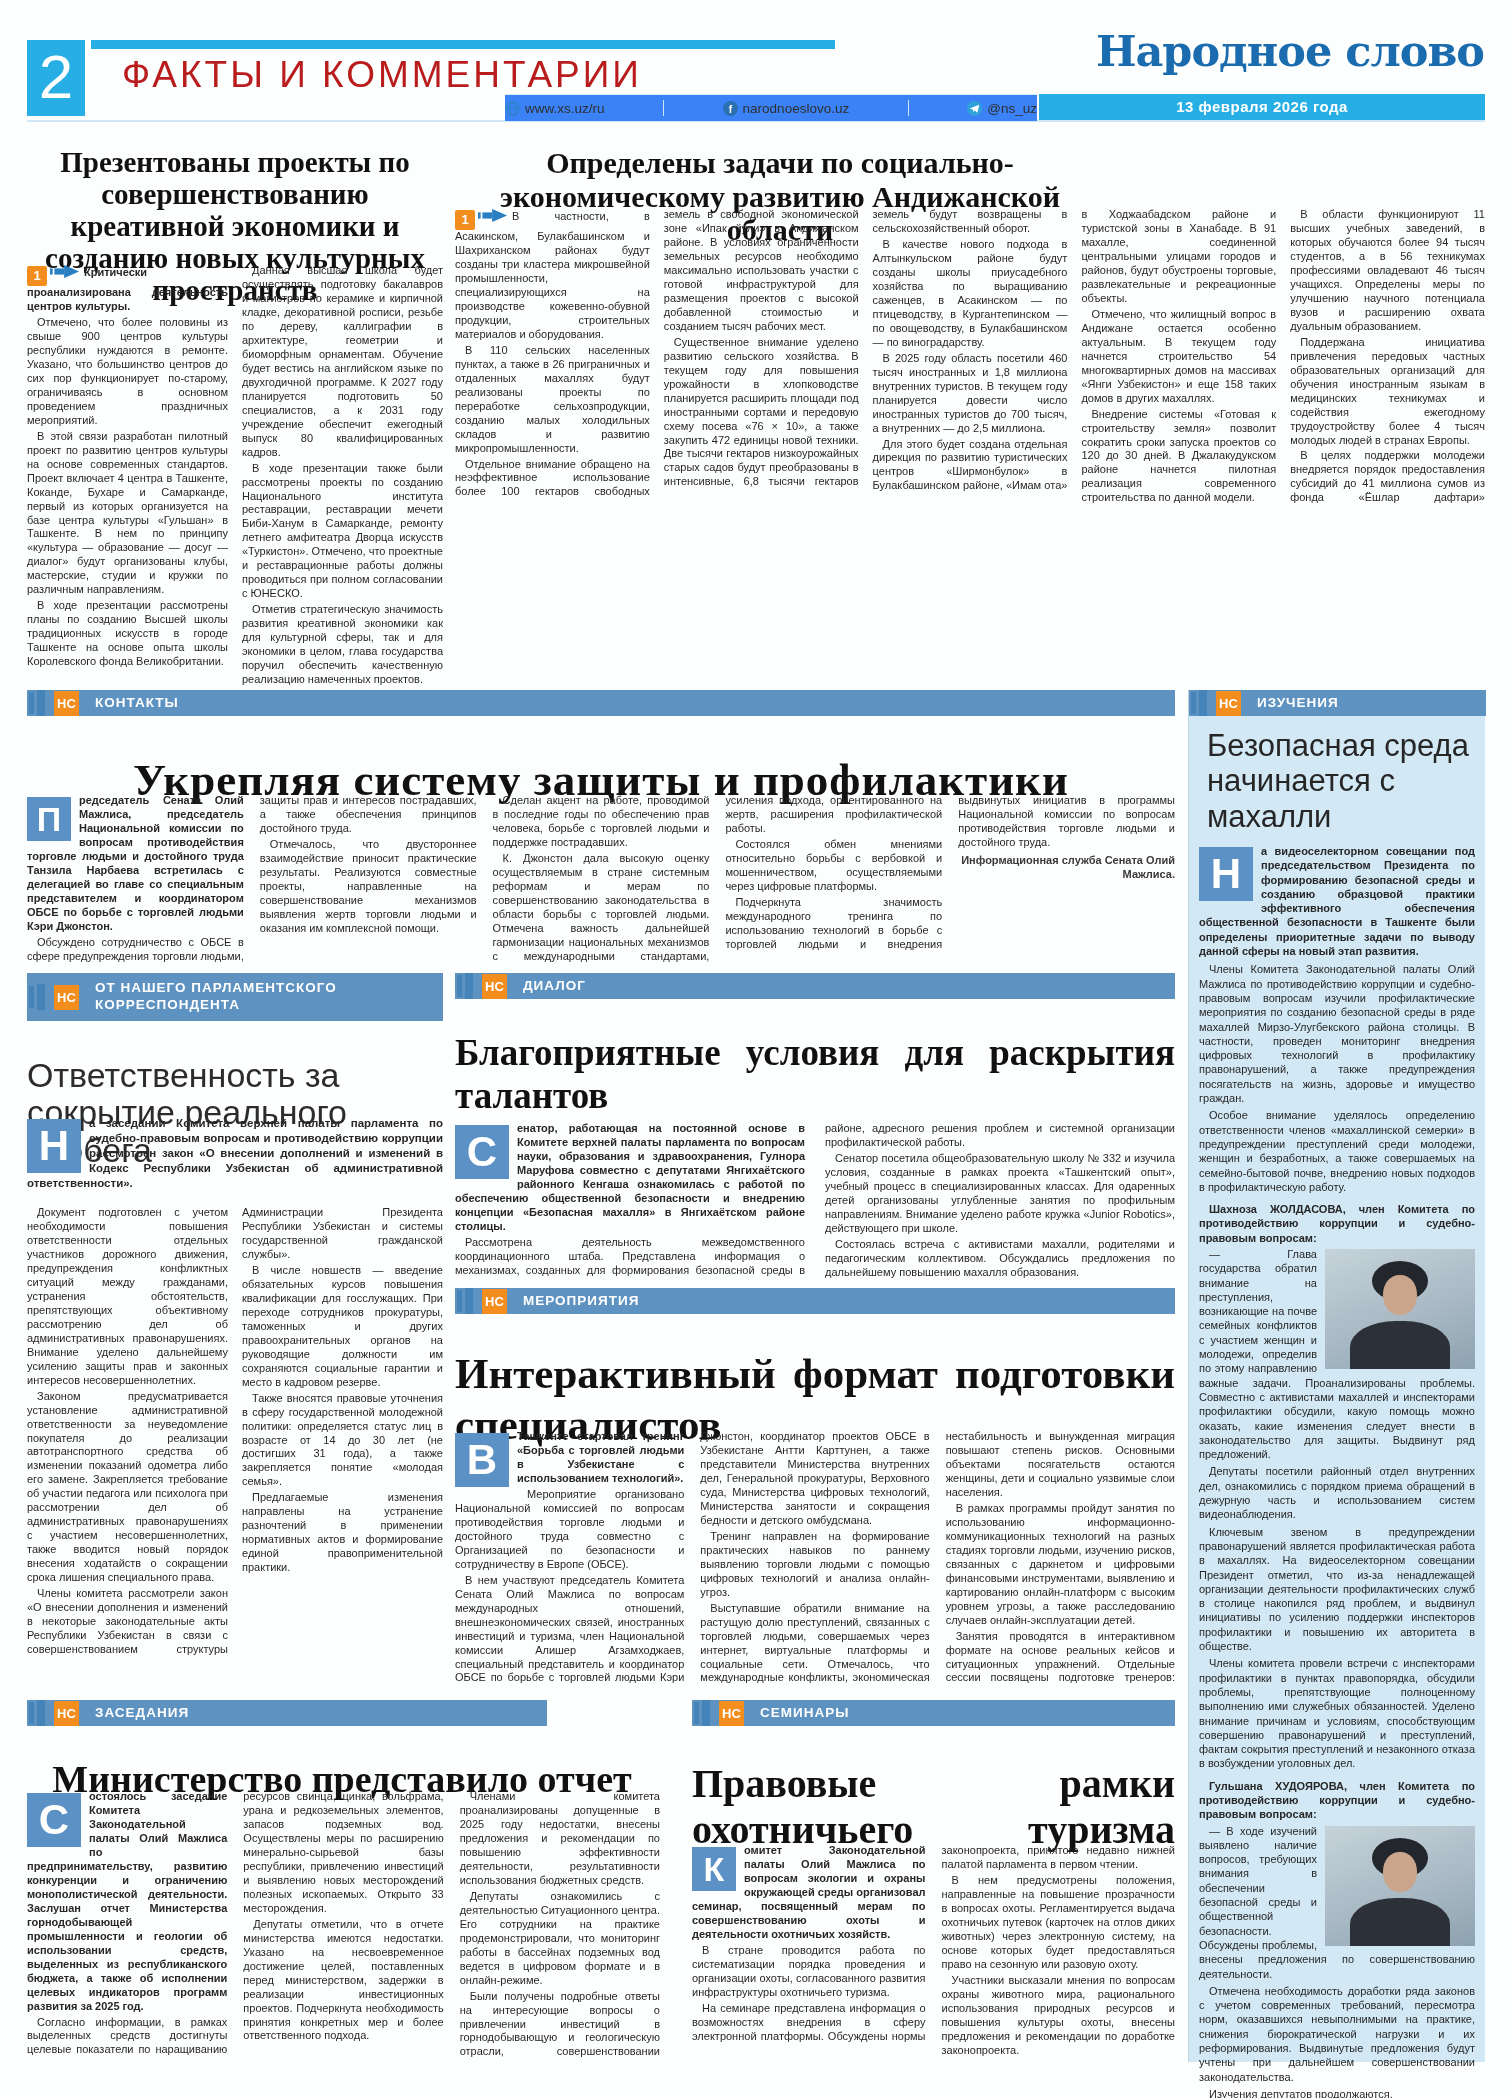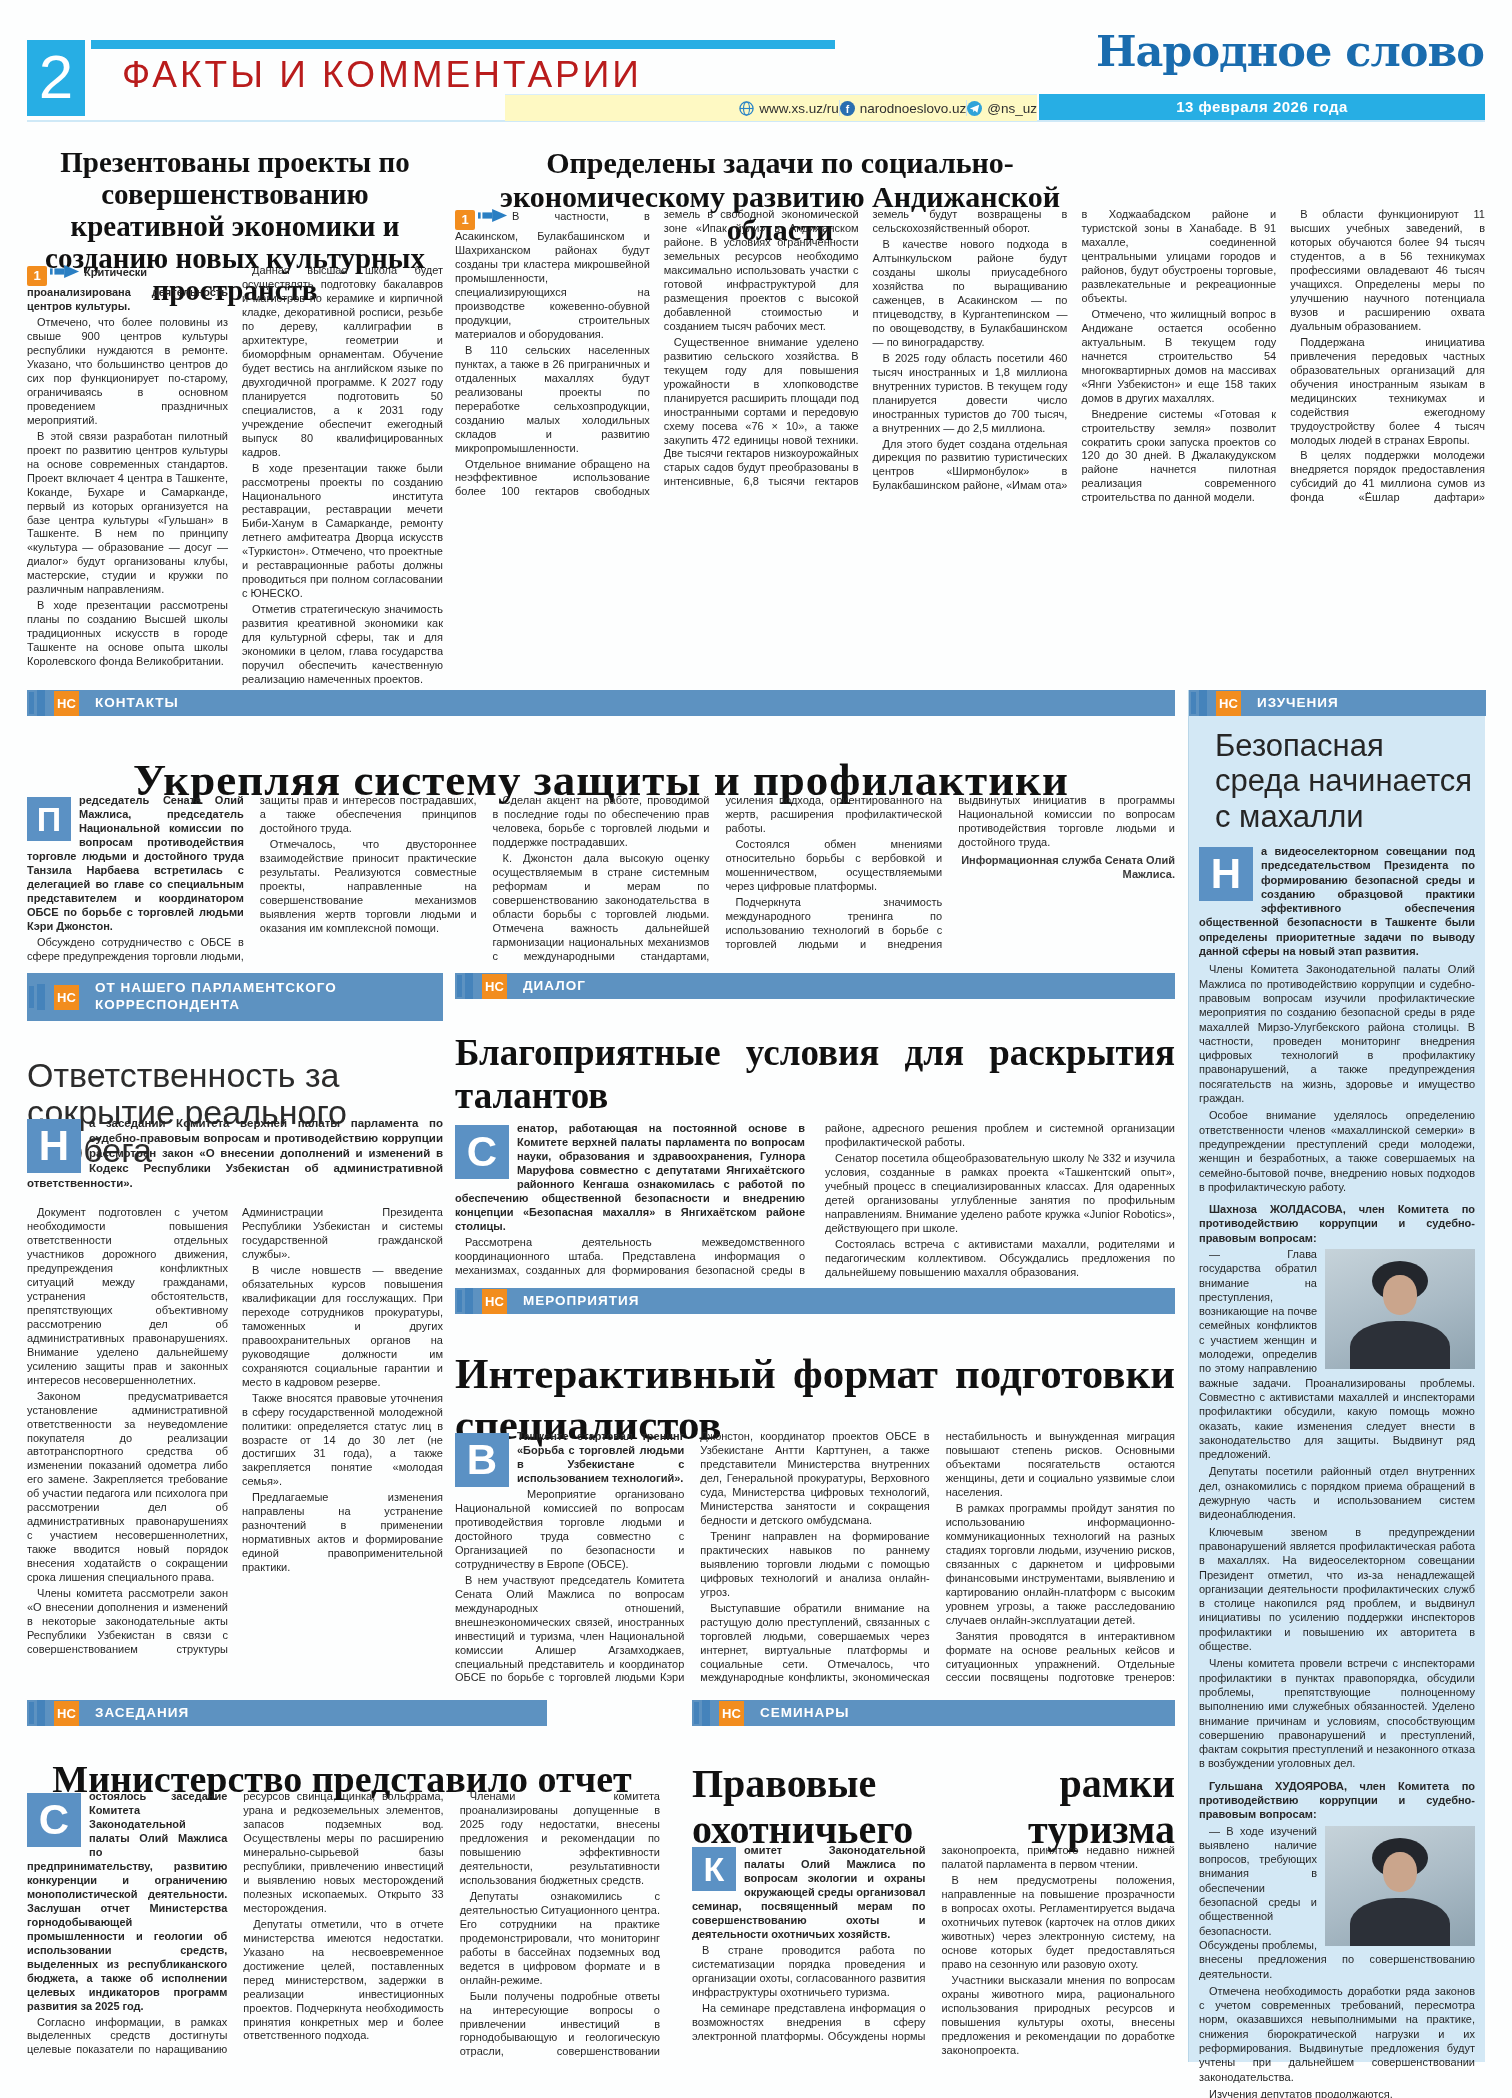--- a/index.html
+++ b/index.html
@@ -9,21 +9,21 @@
   .pagenum{position:absolute;left:27px;top:40px;width:58px;height:76px;background:#27aee4;
            color:#fff;font-size:62px;font-weight:400;text-align:center;line-height:74px;
            font-family:"Liberation Sans",sans-serif;}
   .toprule{position:absolute;left:91px;top:40px;width:744px;height:9px;background:#27aee4;}
   .section-title{position:absolute;left:122px;top:54px;font-size:37px;letter-spacing:3px;
                  color:#b91c1c;font-weight:400;}
   .masthead{position:absolute;right:28px;top:26px;font-family:"DejaVu Serif",serif;
             font-weight:bold;font-size:43px;color:#1a6cae;letter-spacing:-1px;}
   .subbar{position:absolute;left:27px;top:94px;width:1458px;height:26px;border-bottom:2px solid #cfe9f7;}
   .subbar-links{position:absolute;left:478px;top:0;width:532px;height:26px;display:flex;align-items:center;
-                justify-content:flex-end;border-top:1px solid #d9eefb;background:#fef9c3;}
+                justify-content:space-between;border-top:1px solid #d9eefb;background:#3b82f6;}
   .sub-item{display:flex;align-items:center;gap:5px;font-size:13.5px;color:#2f2f2f;}
   .sub-sep{width:1px;height:16px;background:#cde5f4;}
   .datebox{position:absolute;left:1012px;top:0;width:446px;height:26px;background:#27aee4;color:#fff;
            font-weight:bold;font-size:15px;text-align:center;line-height:26px;letter-spacing:.5px;}
   .icn{width:15px;height:15px;display:inline-block;}
   
   .serif-head{font-family:"Liberation Serif","DejaVu Serif",serif;color:#111;font-weight:bold;text-align:center;}
   .sans-head{font-family:"Liberation Sans",sans-serif;color:#2c2c2c;font-weight:400;}
   .body-cols{font-size:11px;line-height:1.27;text-align:justify;column-gap:14px;column-fill:auto;
              overflow:hidden;}
@@ -67,21 +67,21 @@
   .mn-bar{left:27px;top:1700px;width:520px;}
   .mn-title{position:absolute;left:27px;top:1732px;width:630px;font-size:38px;}
   .mn-body{position:absolute;left:27px;top:1790px;width:633px;height:272px;column-count:3;column-gap:16px;}
   .hn-bar{left:692px;top:1700px;width:483px;}
   .hn-title{position:absolute;left:692px;top:1734px;width:483px;font-size:40px;line-height:1.15;}
   .hn-body{position:absolute;left:692px;top:1844px;width:483px;height:218px;column-count:2;column-gap:16px;}
   
   .rail{position:absolute;left:1188px;top:690px;width:297px;height:1372px;background:#d3e8f5;
         border-left:1px solid #b9d6e8;box-sizing:border-box;padding:0 10px;}
   .rail .tagbar{position:relative;left:-10px;top:0;width:297px;}
-  .rail-title{font-size:31px;line-height:1.14;margin:12px 0 10px 16px;color:#262626;}
+  .rail-title{font-size:31px;line-height:1.14;margin:12px 0 10px 8px;color:#262626;}
   .rail-body{font-size:11px;line-height:1.3;text-align:justify;}
   .rail-body p{margin:0 0 3px 0;text-indent:10px;}
   .rail-lede{font-weight:bold;text-align:justify;font-size:11px;line-height:1.3;margin:0 0 4px 0;}
   .q-name{font-weight:bold;text-indent:10px;margin:8px 0 2px 0 !important;}
   .photo{float:right;width:150px;height:120px;margin:2px 0 4px 8px;position:relative;overflow:hidden;
          background:linear-gradient(160deg,#c6d3da 0%,#a9bac5 55%,#8da2af 100%);}
   .photo .hair{position:absolute;left:50%;top:12px;width:56px;height:40px;margin-left:-28px;
                border-radius:50%;background:#23262c;}
   .photo .face{position:absolute;left:50%;top:26px;width:34px;height:40px;margin-left:-17px;
                border-radius:48%;background:#caa58c;}

